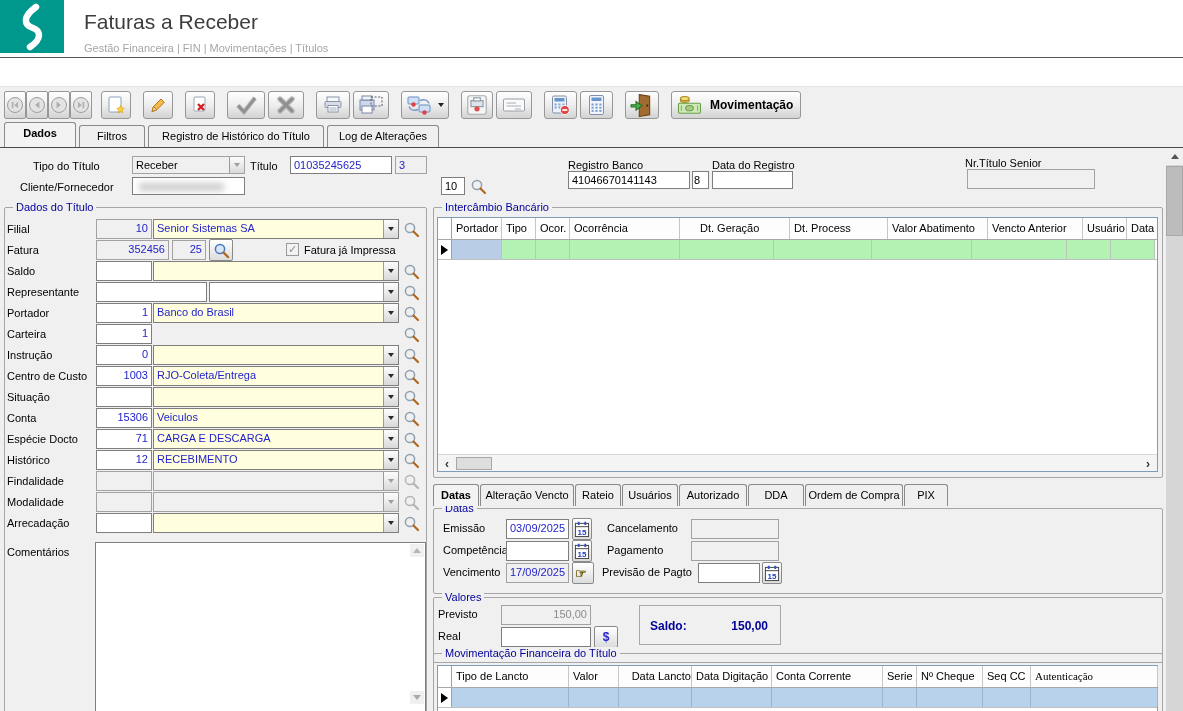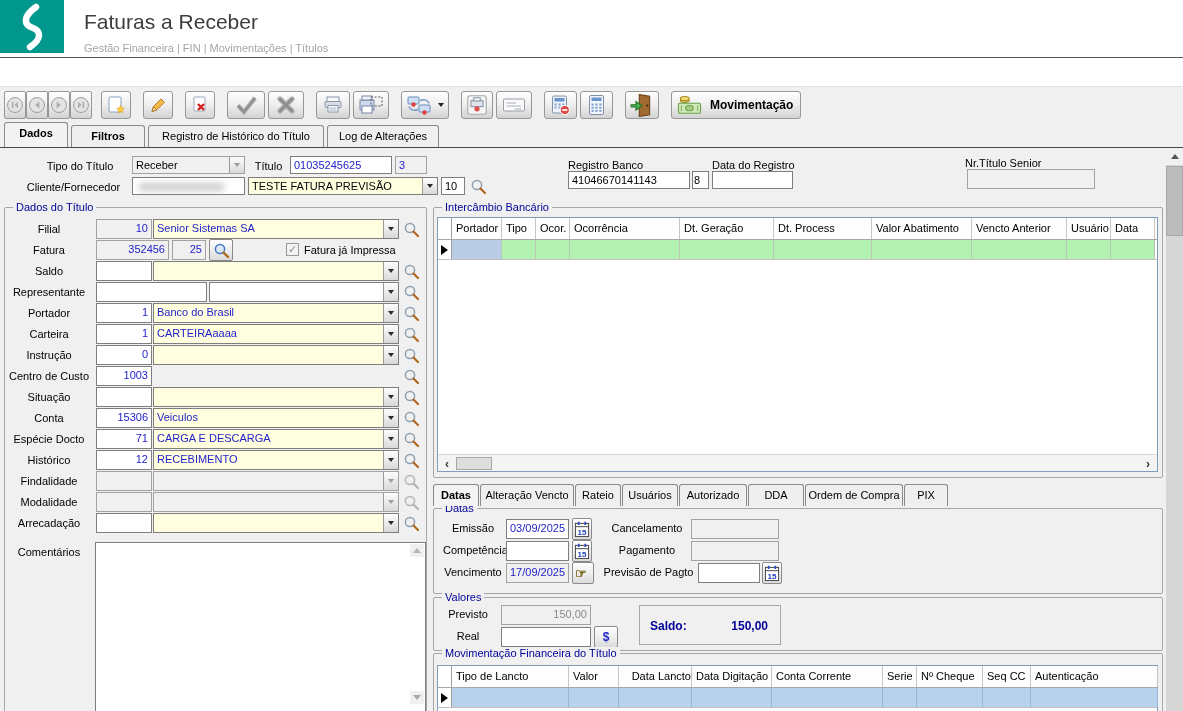--- a/index.html
+++ b/index.html
@@ -50,21 +50,21 @@
 .gtext{color:#8a8a8a}
 .combo{padding-right:17px}
 .ddbtn{position:absolute;right:0;top:0;bottom:0;width:15px;border-left:1px solid #9a9a9a;
  background:linear-gradient(#fdfdfd,#d9d9d9);display:flex;align-items:center;justify-content:center}
 .darr{width:0;height:0;border-left:3.5px solid transparent;border-right:3.5px solid transparent;border-top:4.5px solid #2a2a2a}
 .darr.dis{border-top-color:#9e9e9e}
 .mag{position:absolute;width:17px;height:17px}
 .magbtn{position:absolute;width:24px;height:22px;border:1px solid #8a8a8a;border-radius:2px;
  background:linear-gradient(#fff,#dcdcdc);display:flex;align-items:center;justify-content:center}
 .lbl{position:absolute;font-size:11px;white-space:nowrap}
-.lbl.r{text-align:center}
+.lbl.r{text-align:left}
 .grp{position:absolute;border:1px solid #a6a6a6;border-radius:2px}
 .legend{position:absolute;top:-7px;left:8px;background:#f0f0f0;padding:0 3px;color:#000099;font-size:11px;white-space:nowrap}
 .cbox{position:absolute;width:13px;height:13px;border:1px solid #999;background:#f2f2f2;text-align:center;line-height:11px}
 .check{color:#8c8c8c;font-size:11px}
 .blurbar{position:absolute;left:6px;top:5px;width:85px;height:8px;background:#cdcdcd;filter:blur(3px)}
 
 .tbl{position:absolute;background:#fff;border:1px solid #7f9db9}
 .thead{display:flex;height:22px;border-bottom:1px solid #a8a8a8;background:#fdfdfd}
 .hcell{border-right:1px solid #c6c6c6;padding:4px 0 0 4px;font-size:11px;overflow:hidden;white-space:nowrap;flex-shrink:0}
 .trow{display:flex;height:20px;border-bottom:1px solid #c0c0c0}
@@ -307,22 +307,22 @@
             <ellipse cx="12.5" cy="12.5" rx="3.6" ry="2.5" fill="#a8cc88" stroke="#68a048"></ellipse>
             <line x1="4.8" y1="10" x2="4.8" y2="15.2" stroke="#88b068"></line>
             <line x1="20.2" y1="10" x2="20.2" y2="15.2" stroke="#88b068"></line>
           </svg>
         </div>
         <div class="tlabel">Movimentação</div>
       </div>
     </div>
 
   <div id="tabs1" class="tabstrip">
-      <div class="tab active" style="width: 64px;">Dados</div>
-      <div class="tab" style="width: 74px; font-weight: bold;">Filtros</div>
+      <div class="tab active" style="width: 72px;">Dados</div>
+      <div class="tab" style="width: 66px;">Filtros</div>
       <div class="tab" style="width: 176px;">Registro de Histórico do Título</div>
       <div class="tab" style="width: 112px;">Log de Alterações</div>
     </div>
 
   <div id="form"></div>
 
   <div class="lbl r" style="left:33px;top:160px;width:94px">Tipo do Título</div>
   <div class="inp gray combo h18" style="left:132px;top:156px;width:113px">
     <span>Receber</span>
     <span class="ddbtn">
@@ -330,26 +330,20 @@
       </span>
   </div>
   <div class="lbl r" style="left:250px;top:160px;width:37px">Título</div>
   <div class="inp vtext h18" style="left:290px;top:156px;width:102px">01035245625</div>
   <div class="inp gray vtext h18" style="left:395px;top:156px;width:32px">3</div>
 
   <div class="lbl r" style="left:20px;top:181px;width:107px">Cliente/Fornecedor</div>
   <div class="inp h18" style="left:132px;top:177px;width:113px">
       <span class="blurbar"></span>
     </div>
-  <div class="inp yel combo h18" style="left:248px;top:177px;width:190px">
-    <span>TESTE FATURA PREVISÃO</span>
-    <span class="ddbtn">
-        <span class="darr"></span>
-      </span>
-  </div>
   <div class="inp h18" style="left:441px;top:177px;width:24px">10</div>
   <div class="mag" style="left:470px;top:178px">
     <svg width="17" height="17" viewBox="0 0 17 17">
         <circle cx="7" cy="7" r="4.6" fill="none" stroke="#90a0b0" stroke-width="1.5"></circle>
         <line x1="10.5" y1="10.5" x2="15" y2="15" stroke="#b06820" stroke-width="2.2" stroke-linecap="round"></line>
       </svg>
   </div>
 
   <div class="lbl" style="left:568px;top:159px">Registro Banco</div>
   <div class="inp h18" style="left:568px;top:171px;width:122px">41046670141143</div>
@@ -413,38 +407,38 @@
       <div class="inp right vtext" style="left: 91px; top: 95px; width: 56px;">1</div>
       <div class="inp combo vtext yel" style="left: 148px; top: 95px; width: 246px;"><div style="display: inline;">Banco do Brasil</div><div class="ddbtn">
           <div class="darr"></div>
         </div></div>
       <div class="mag" style="left: 398px; top: 97px;"><svg width="17" height="17" viewBox="0 0 17 17">
           <circle cx="7" cy="7" r="4.6" fill="none" stroke="#90a0b0" stroke-width="1.5"></circle>
           <line x1="10.5" y1="10.5" x2="15" y2="15" stroke="#b06820" stroke-width="2.2" stroke-linecap="round"></line>
         </svg></div>
       <div class="lbl r" style="left: 2px; top: 120px; width: 84px;">Carteira</div>
       <div class="inp right vtext" style="left: 91px; top: 116px; width: 56px;">1</div>
-      <div class="inp combo vtext yel" style="left: 148px; top: 116px; width: 246px;"><div style="display: inline;">CARTEIRAaaaa</div><div class="ddbtn">
-          <div class="darr"></div>
-        </div></div>
       <div class="mag" style="left: 398px; top: 118px;"><svg width="17" height="17" viewBox="0 0 17 17">
           <circle cx="7" cy="7" r="4.6" fill="none" stroke="#90a0b0" stroke-width="1.5"></circle>
           <line x1="10.5" y1="10.5" x2="15" y2="15" stroke="#b06820" stroke-width="2.2" stroke-linecap="round"></line>
         </svg></div>
       <div class="lbl r" style="left: 2px; top: 141px; width: 84px;">Instrução</div>
       <div class="inp right vtext" style="left: 91px; top: 137px; width: 56px;">0</div>
       <div class="inp combo vtext yel" style="left: 148px; top: 137px; width: 246px;"><div style="display: inline;"></div><div class="ddbtn">
           <div class="darr"></div>
         </div></div>
       <div class="mag" style="left: 398px; top: 139px;"><svg width="17" height="17" viewBox="0 0 17 17">
           <circle cx="7" cy="7" r="4.6" fill="none" stroke="#90a0b0" stroke-width="1.5"></circle>
           <line x1="10.5" y1="10.5" x2="15" y2="15" stroke="#b06820" stroke-width="2.2" stroke-linecap="round"></line>
         </svg></div>
       <div class="lbl r" style="left: 2px; top: 162px; width: 84px;">Centro de Custo</div>
       <div class="inp right vtext" style="left: 91px; top: 158px; width: 56px;">1003</div>
+      <div class="inp combo vtext yel" style="left: 148px; top: 158px; width: 246px;"><div style="display: inline;">RJO-Coleta/Entrega</div><div class="ddbtn">
+          <div class="darr"></div>
+        </div></div>
       <div class="mag" style="left: 398px; top: 160px;"><svg width="17" height="17" viewBox="0 0 17 17">
           <circle cx="7" cy="7" r="4.6" fill="none" stroke="#90a0b0" stroke-width="1.5"></circle>
           <line x1="10.5" y1="10.5" x2="15" y2="15" stroke="#b06820" stroke-width="2.2" stroke-linecap="round"></line>
         </svg></div>
       <div class="lbl r" style="left: 2px; top: 183px; width: 84px;">Situação</div>
       <div class="inp right vtext" style="left: 91px; top: 179px; width: 56px;"></div>
       <div class="inp combo vtext yel" style="left: 148px; top: 179px; width: 246px;"><div style="display: inline;"></div><div class="ddbtn">
           <div class="darr"></div>
         </div></div>
       <div class="mag" style="left: 398px; top: 181px;"><svg width="17" height="17" viewBox="0 0 17 17">
@@ -510,21 +504,21 @@
   <div class="grp" style="left:433px;top:207px;width:730px;height:271px">
     <span class="legend">Intercâmbio Bancário</span>
     <div class="tbl" style="left:3px;top:9px;width:721px;height:255px">
       <div class="thead">
         <div class="selcell" style="border-bottom:none"></div>
         <div id="itbl-head" style="display:flex">
             <div class="hcell" style="width: 50px;">Portador</div>
             <div class="hcell" style="width: 34px;">Tipo</div>
             <div class="hcell" style="width: 34px;">Ocor.</div>
             <div class="hcell" style="width: 110px;">Ocorrência</div>
-            <div class="hcell" style="width: 94px;">Dt. Geração</div>
+            <div class="hcell" style="width: 94px; margin-left: 16px;">Dt. Geração</div>
             <div class="hcell" style="width: 98px;">Dt. Process</div>
             <div class="hcell" style="width: 100px;">Valor Abatimento</div>
             <div class="hcell" style="width: 95px;">Vencto Anterior</div>
             <div class="hcell" style="width: 44px;">Usuário</div>
             <div class="hcell" style="width: 44px;">Data</div>
           </div>
       </div>
       <div class="trow">
         <div class="selcell">
             <span class="selarr"></span>
@@ -606,21 +600,21 @@
       <svg width="16" height="17" viewBox="0 0 17 18">
           <rect x="1.5" y="2.5" width="14" height="14" fill="#fff" stroke="#404040"></rect>
           <line x1="1.5" y1="6" x2="15.5" y2="6" stroke="#404040"></line>
           <rect x="4" y="0.8" width="2" height="3.4" fill="#3050c8"></rect>
           <rect x="11" y="0.8" width="2" height="3.4" fill="#3050c8"></rect>
           <text x="8.5" y="14.5" font-size="8.5" font-weight="bold" fill="#2040c0" text-anchor="middle" font-family="Liberation Sans">15</text>
         </svg>
     </div>
   </div>
 
-  <div class="grp" style="left:433px;top:597px;width:730px;height:54px">
+  <div class="grp" style="left:433px;top:597px;width:730px;height:66px">
     <span class="legend">Valores</span>
     <div class="lbl r" style="left:4px;top:10px;width:60px">Previsto</div>
     <div class="inp gray right gtext" style="left:67px;top:7px;width:90px">150,00</div>
     <div class="lbl r" style="left:4px;top:32px;width:60px">Real</div>
     <div class="inp" style="left:67px;top:29px;width:90px"></div>
     <div class="magbtn" style="left:160px;top:28px;width:24px">
         <span class="dollar">$</span>
       </div>
     <div id="saldopanel" style="left:205px;top:7px;width:142px;height:40px">
       <span class="navybold" style="position:absolute;left:10px;top:13px">Saldo:</span>
@@ -635,21 +629,21 @@
         <div class="selcell"></div>
         <div id="mtbl-head" style="display:flex">
             <div class="hcell" style="width: 117px;">Tipo de Lancto</div>
             <div class="hcell" style="width: 50px;">Valor</div>
             <div class="hcell" style="width: 73px; text-align: right;">Data Lancto</div>
             <div class="hcell" style="width: 80px;">Data Digitação</div>
             <div class="hcell" style="width: 111px;">Conta Corrente</div>
             <div class="hcell" style="width: 34px;">Serie</div>
             <div class="hcell" style="width: 66px;">Nº Cheque</div>
             <div class="hcell" style="width: 48px;">Seq CC</div>
-            <div class="hcell" style="width: 127px;">Autenticação</div>
+            <div class="hcell" style="width: 127px; font-family: Liberation Serif, serif;">Autenticação</div>
           </div>
       </div>
       <div class="trow">
         <div class="selcell">
             <span class="selarr"></span>
           </div>
         <div id="mtbl-row" style="display:flex">
             <div class="rcell cblue2" style="width: 117px;"></div>
             <div class="rcell cblue2" style="width: 50px;"></div>
             <div class="rcell cblue2" style="width: 73px;"></div>

